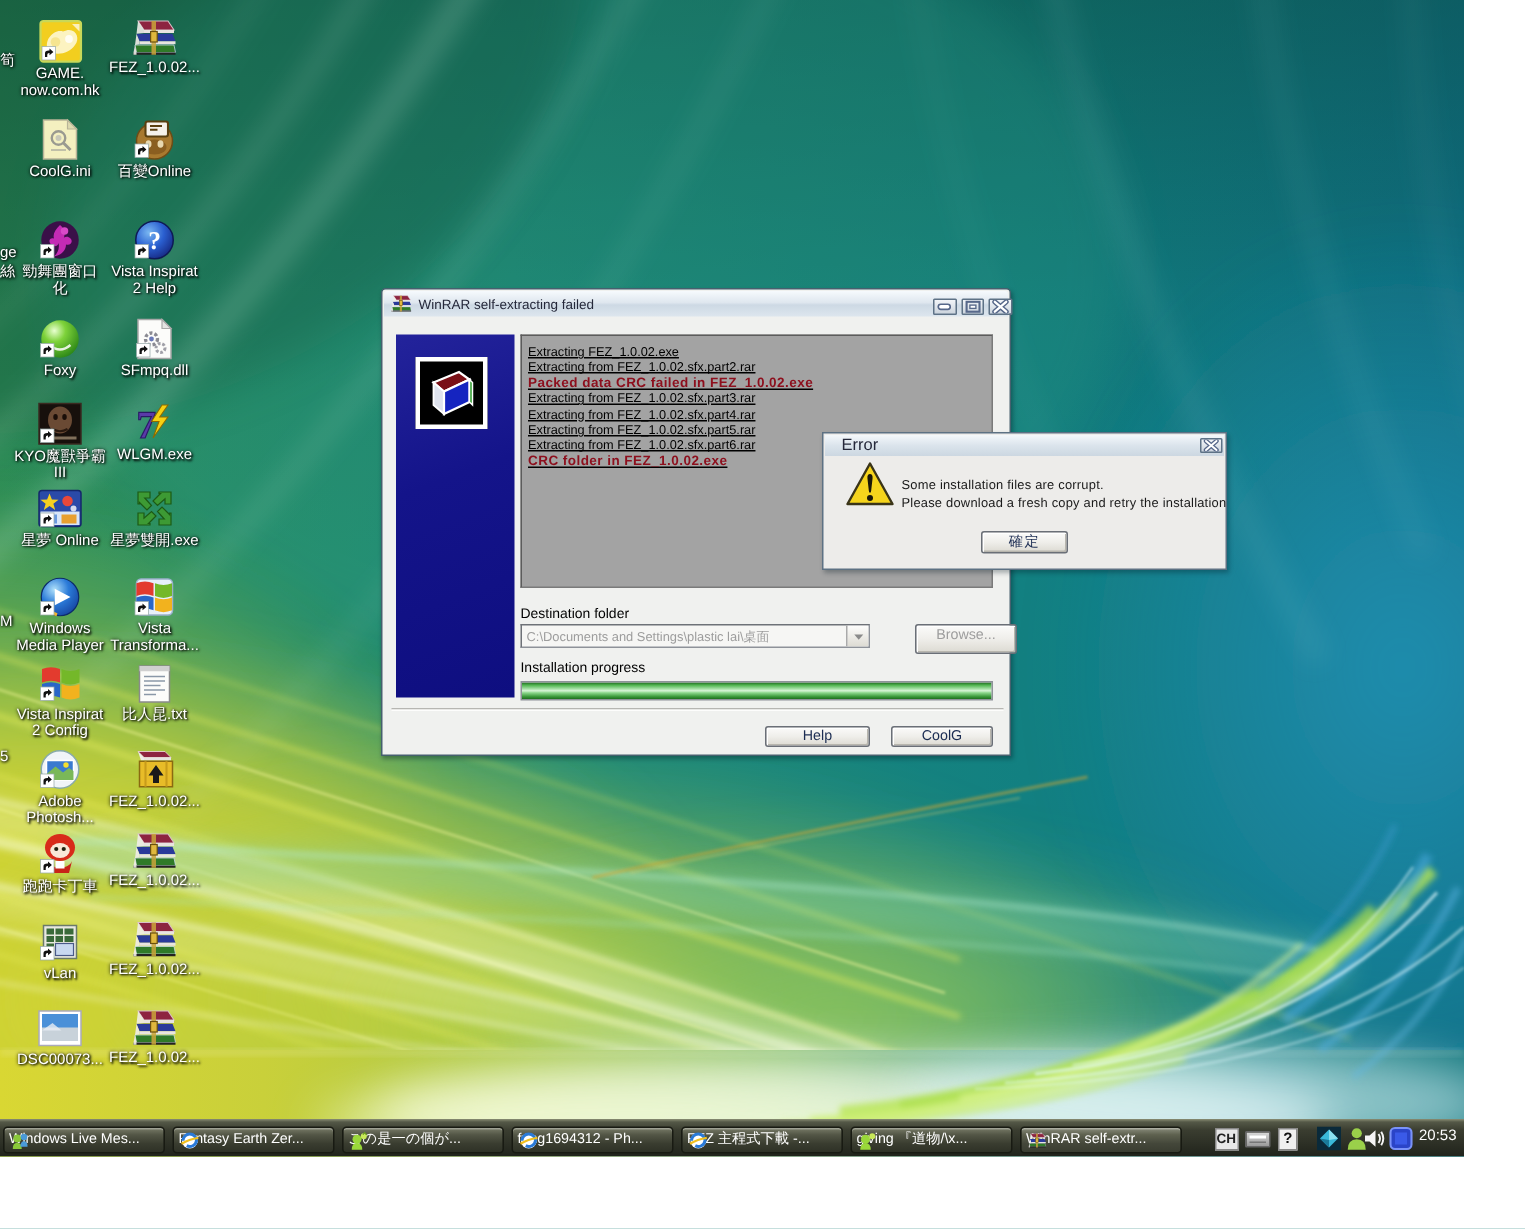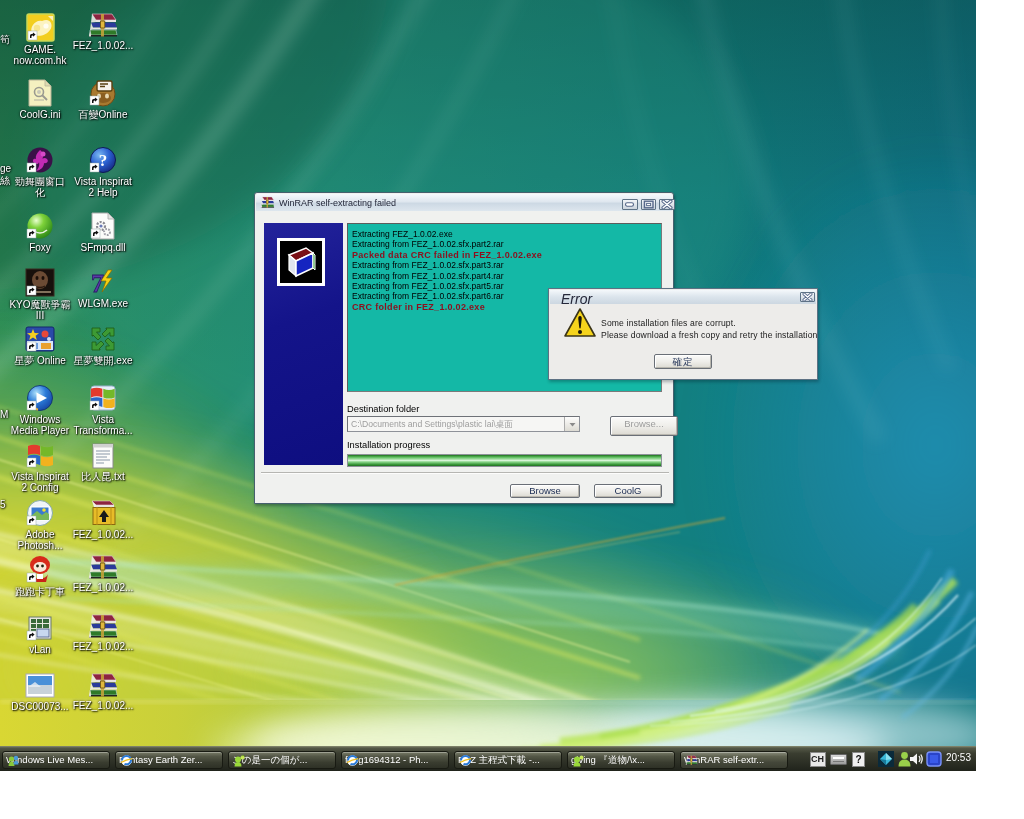--- a/index.html
+++ b/index.html
@@ -12,28 +12,28 @@
 .ic .t { margin-top:2px; font-size:10px; line-height:11px; color:#fff; text-shadow:1px 1px 1.5px #000, 0 0 2.5px #000; }
 .frag { position:absolute; font-size:10px; color:#fff; text-shadow:0 1px 2px #000,1px 0 2px #000; }
 
 #rar { position:absolute; left:254px; top:192px; width:420px; height:312px; background:#f0f1ef; border:1px solid #46606e; border-radius:3px 3px 0 0; box-shadow:1px 2px 3px rgba(0,20,30,.35); }
 #rar .tb { position:absolute; left:1px; top:1px; right:1px; height:17px; border-radius:2px 2px 0 0; background:linear-gradient(180deg,#f6fafd 0%,#dfe7ef 45%,#cdd9e4 55%,#dde6ee 100%); }
 #rar .tb .txt { position:absolute; left:23px; top:3.5px; font-size:9px; color:#25283a; }
 .wbtn { position:absolute; top:5px; height:11px; background:linear-gradient(180deg,#f2f5f8,#ccd4dd); border:1px solid #5e7286; border-radius:1px; }
 .wbtn svg { display:block; margin:0 auto; }
 #bluep { position:absolute; left:9px; top:30px; width:79px; height:242px; background:linear-gradient(160deg,#23239b 0%,#14148a 40%,#0e0e80 100%); }
 #logobox { position:absolute; left:13px; top:15px; width:48px; height:48px; background:#000; border:3px solid #fff; }
-#logwin { position:absolute; left:92px; top:30px; width:315px; height:169px; background:#14b8a6; border:1px solid #7a7a7a; border-top-color:#5c5c5c; border-left-color:#5c5c5c; font-size:8.5px; line-height:10.4px; color:#000; padding:5px 0 0 4px; white-space:nowrap; overflow:hidden; }
+#logwin { position:absolute; left:92px; top:30px; width:315px; height:169px; background:#a3a3a3; border:1px solid #7a7a7a; border-top-color:#5c5c5c; border-left-color:#5c5c5c; font-size:8.5px; line-height:10.4px; color:#000; padding:5px 0 0 4px; white-space:nowrap; overflow:hidden;text-decoration:underline; }
 #logwin b { color:#8d0f1d; font-weight:bold; font-size:9px; letter-spacing:0.3px; }
 .lbl { position:absolute; font-size:9.3px; color:#000; }
 .sunk { position:absolute; background:#f6f6f4; border:1px solid #8e9299; border-top-color:#6e7278; border-left-color:#6e7278; }
 .btn3 { position:absolute; background:linear-gradient(180deg,#fbfbfa 0%,#efeeea 50%,#dcdad2 100%); border:1px solid #6a6f77; border-radius:2px; box-shadow:inset 1px 1px 0 #fff, inset -1px -1px 0 #b8b6ae; font-size:9.5px; color:#1b2c52; text-align:center; }
 #err { position:absolute; left:548px; top:288px; width:270px; height:92px; background:#edecea; border:1px solid #5d7183; box-shadow:1px 2px 3px rgba(0,20,30,.3); }
 #err .tb { position:absolute; left:1px; top:1px; right:1px; height:14px; background:linear-gradient(180deg,#f4f8fb 0%,#dbe4ec 50%,#ccd7e1 100%); }
-#err .tb .txt { position:absolute; left:11px; top:1px; font-size:14px; color:#25283a;font-style:italic; }
+#err .tb .txt { position:absolute; left:11px; top:1px; font-size:11px; color:#25283a; }
 
 #tbar { position:absolute; left:0; top:746px; width:976px; height:25px; background:linear-gradient(180deg,#8a8e74 0%,#545847 8%,#3a3d30 30%,#2b2e24 70%,#20231b 100%); }
 .tb-btn { position:absolute; top:5px; height:18px; width:108px; border-radius:3px; background:linear-gradient(180deg,#787c68 0%,#535646 28%,#3a3d30 65%,#2e3126 100%); border:1px solid #181a12; box-shadow:inset 0 1px 0 rgba(255,255,255,.3); color:#fff; font-size:9.5px; line-height:16px; white-space:nowrap; overflow:hidden; padding-left:3px; }
 .tb-btn .mi { position:absolute; left:4px; top:2px; width:13px; height:13px; }
 .clock { position:absolute; right:4px; top:6px; font-size:10px; color:#fff;margin-left:12px; }
 </style>
 </head>
 <body>
 <div id="desk">
   <svg id="wall" width="976" height="771" xmlns="http://www.w3.org/2000/svg">
@@ -524,21 +524,21 @@
     </div>
     <div id="logwin">Extracting FEZ_1.0.02.exe<br>Extracting from FEZ_1.0.02.sfx.part2.rar<br><b>Packed data CRC failed in FEZ_1.0.02.exe</b><br>Extracting from FEZ_1.0.02.sfx.part3.rar<br>Extracting from FEZ_1.0.02.sfx.part4.rar<br>Extracting from FEZ_1.0.02.sfx.part5.rar<br>Extracting from FEZ_1.0.02.sfx.part6.rar<br><b>CRC folder in FEZ_1.0.02.exe</b></div>
     <div class="lbl" style="left:92px;top:211px">Destination folder</div>
     <div class="sunk" style="left:92px;top:223px;width:233px;height:16px;color:#9d9d9d;font-size:8.6px;line-height:14px;padding-left:3px;white-space:nowrap;overflow:hidden">C:\Documents and Settings\plastic lai\桌面<div style="position:absolute;right:0;top:0;width:15px;height:14px;background:linear-gradient(180deg,#fdfdfc,#dddbd3);border-left:1px solid #aaa"><svg width="15" height="14">
             <path d="M4.5 6 L10.5 6 L7.5 9.5 Z" fill="#8a8a8a"></path>
           </svg></div></div>
     <div class="btn3" style="left:355px;top:223px;width:68px;height:20px;line-height:14px;color:#9d9d9d">Browse...</div>
     <div class="lbl" style="left:92px;top:247px">Installation progress</div>
     <div style="position:absolute;left:92px;top:261px;width:315px;height:13px;border:1px solid #8e9299;background:linear-gradient(180deg,#1f6e1f 0%,#56b956 18%,#b4e6b4 42%,#d8f4d8 50%,#8ed88e 62%,#3c9a3c 85%,#1f6e1f 100%)"></div>
     <div style="position:absolute;left:6px;top:279px;width:408px;height:2px;border-top:1px solid #b6b6b2;border-bottom:1px solid #fdfdfc"></div>
-    <div class="btn3" style="left:255px;top:291px;width:70px;height:14px;line-height:12px">Browse</div>
+    <div class="btn3" style="left:255px;top:291px;width:70px;height:14px;line-height:12px">Help</div>
     <div class="btn3" style="left:339px;top:291px;width:68px;height:14px;line-height:12px">CoolG</div>
   </div>
 
   <div id="err">
     <div class="tb">
         <span class="txt">Error</span>
       <div class="wbtn" style="left:250px;top:2px;width:15px;height:10px">
           <svg width="11" height="8">
             <path d="M2 1 L9 7 M9 1 L2 7" stroke="#57688a" stroke-width="3" fill="none" stroke-linecap="round"></path>
             <path d="M2 1 L9 7 M9 1 L2 7" stroke="#ffffff" stroke-width="1.3" fill="none" stroke-linecap="round"></path>

